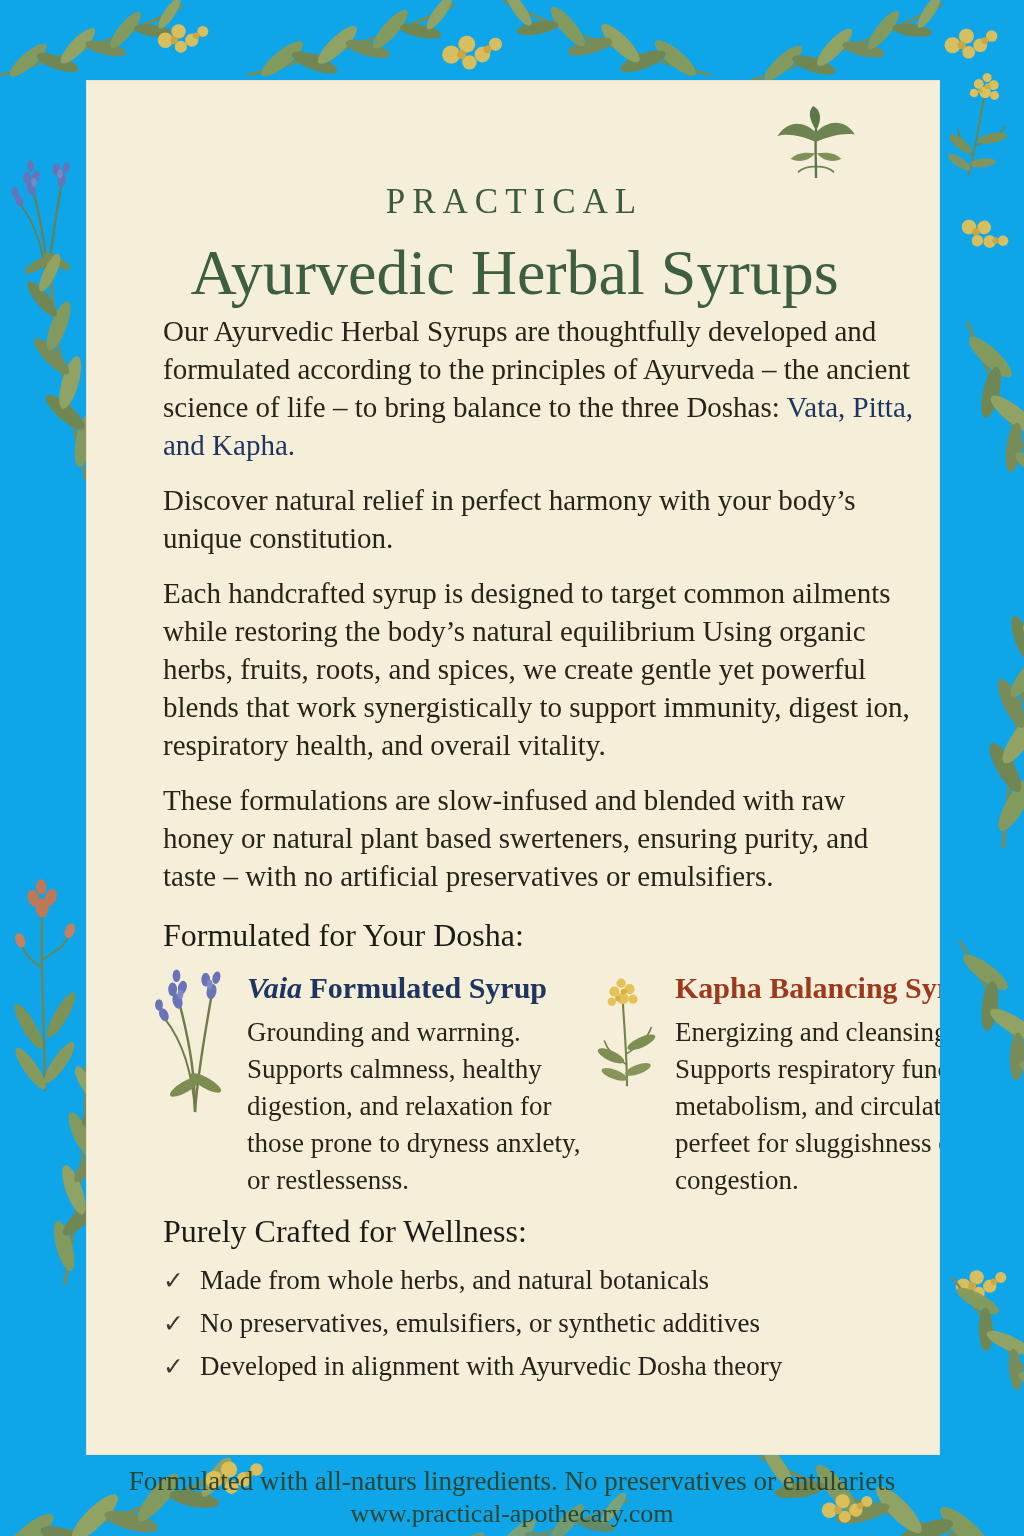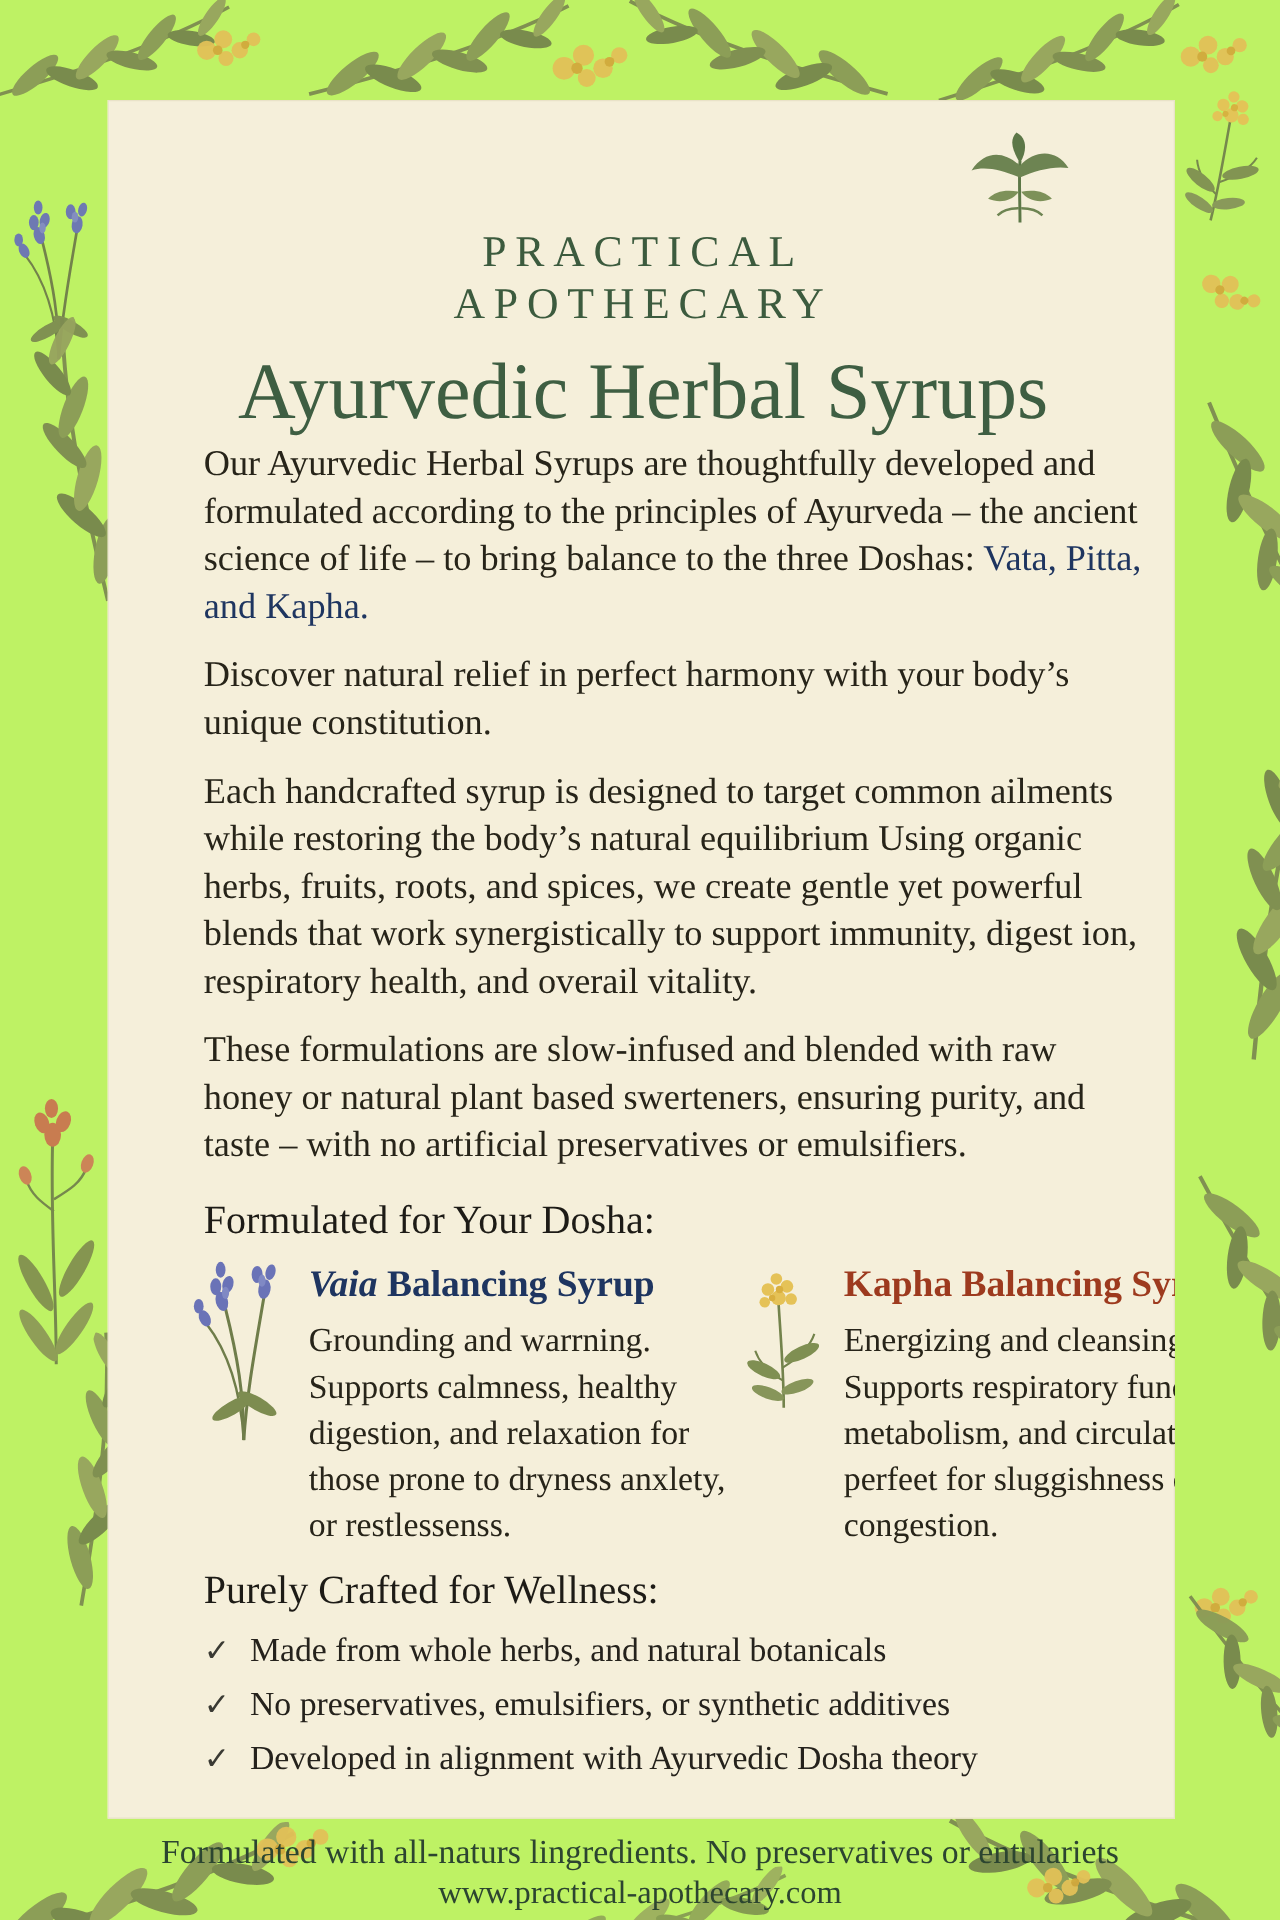--- a/index.html
+++ b/index.html
@@ -1,18 +1,18 @@
 <!DOCTYPE html>
 <html><head>
 <meta charset="utf-8">
 <style>
   html,body{margin:0;padding:0;background:#8a8a7a;}
   .page{
     position:relative;width:1024px;height:1536px;margin:0 auto;
-    background:#bef264;overflow:hidden;
+    background:#0ea5e9;overflow:hidden;
     font-family:"Liberation Serif","DejaVu Serif",serif;
   }
   
   .dec{position:absolute;pointer-events:none;opacity:.95;}
   
   .panel{
     position:absolute;left:86px;top:80px;width:854px;height:1375px;
     background:#f5efda;overflow:hidden;
     box-shadow:0 0 0 1px #e9e2c8 inset;
   }
@@ -232,21 +232,20 @@
 
   <div class="panel">
     <div class="content">
 
       <div class="centered">
         <svg class="ornament" width="104" height="76" style="margin-right:38px">
             <use href="#s-ornament" xlink:href="#s-ornament"></use>
           </svg>
         <div class="brand">
           <div>PRACTICAL</div>
-          <div>APOTHECARY</div>
         </div>
         <h1 class="title">Ayurvedic Herbal Syrups</h1>
       </div>
 
       <p class="body"><span>Our Ayurvedic Herbal Syrups are thoughtfully developed and formulated according to the principles of Ayurveda – the ancient science of life – to bring balance to the three Doshas:</span>
         <span class="navy">Vata, Pitta, and Kapha.</span></p>
 
       <p class="body">Discover natural relief in perfect harmony with your body’s unique constitution.</p>
 
       <p class="body">Each handcrafted syrup is designed to target common ailments while restoring the body’s natural equilibrium  Using organic herbs, fruits, roots, and spices, we create gentle yet powerful blends that work synergistically to support immunity, digest ion, respiratory health, and overail vitality.</p>
@@ -256,21 +255,21 @@
       <div class="h-section">Formulated for Your Dosha:</div>
 
       <div class="dosha-row">
         <div class="dosha-col">
           <svg class="dosha-icon" width="88" height="146">
               <use href="#s-lavender" xlink:href="#s-lavender"></use>
             </svg>
           <div class="dosha-text-l">
             <div class="dosha-title navy">
               <span class="em">Vaia</span>
-              <span>Balancing Syrup</span>
+              <span>Formulated Syrup</span>
             </div>
             <div class="dosha-body">Grounding and warrning. Supports calmness, healthy digestion, and relaxation for those prone to dryness anxlety, or restlessenss.</div>
           </div>
         </div>
         <div class="dosha-col">
           <svg class="dosha-icon" width="76" height="122" style="margin-left:6px;margin-top:4px">
               <use href="#s-yflower" xlink:href="#s-yflower"></use>
             </svg>
           <div class="dosha-text-r">
             <div class="dosha-title rust">Kapha Balancing Syrup</div>

